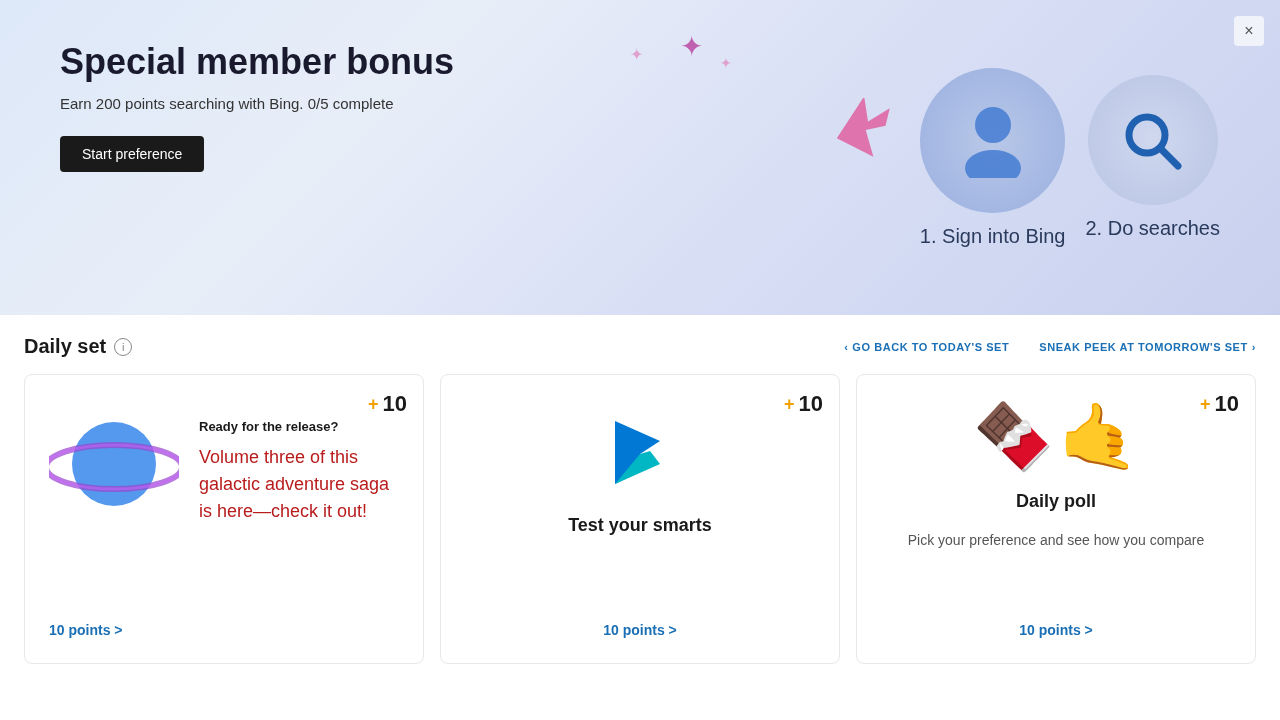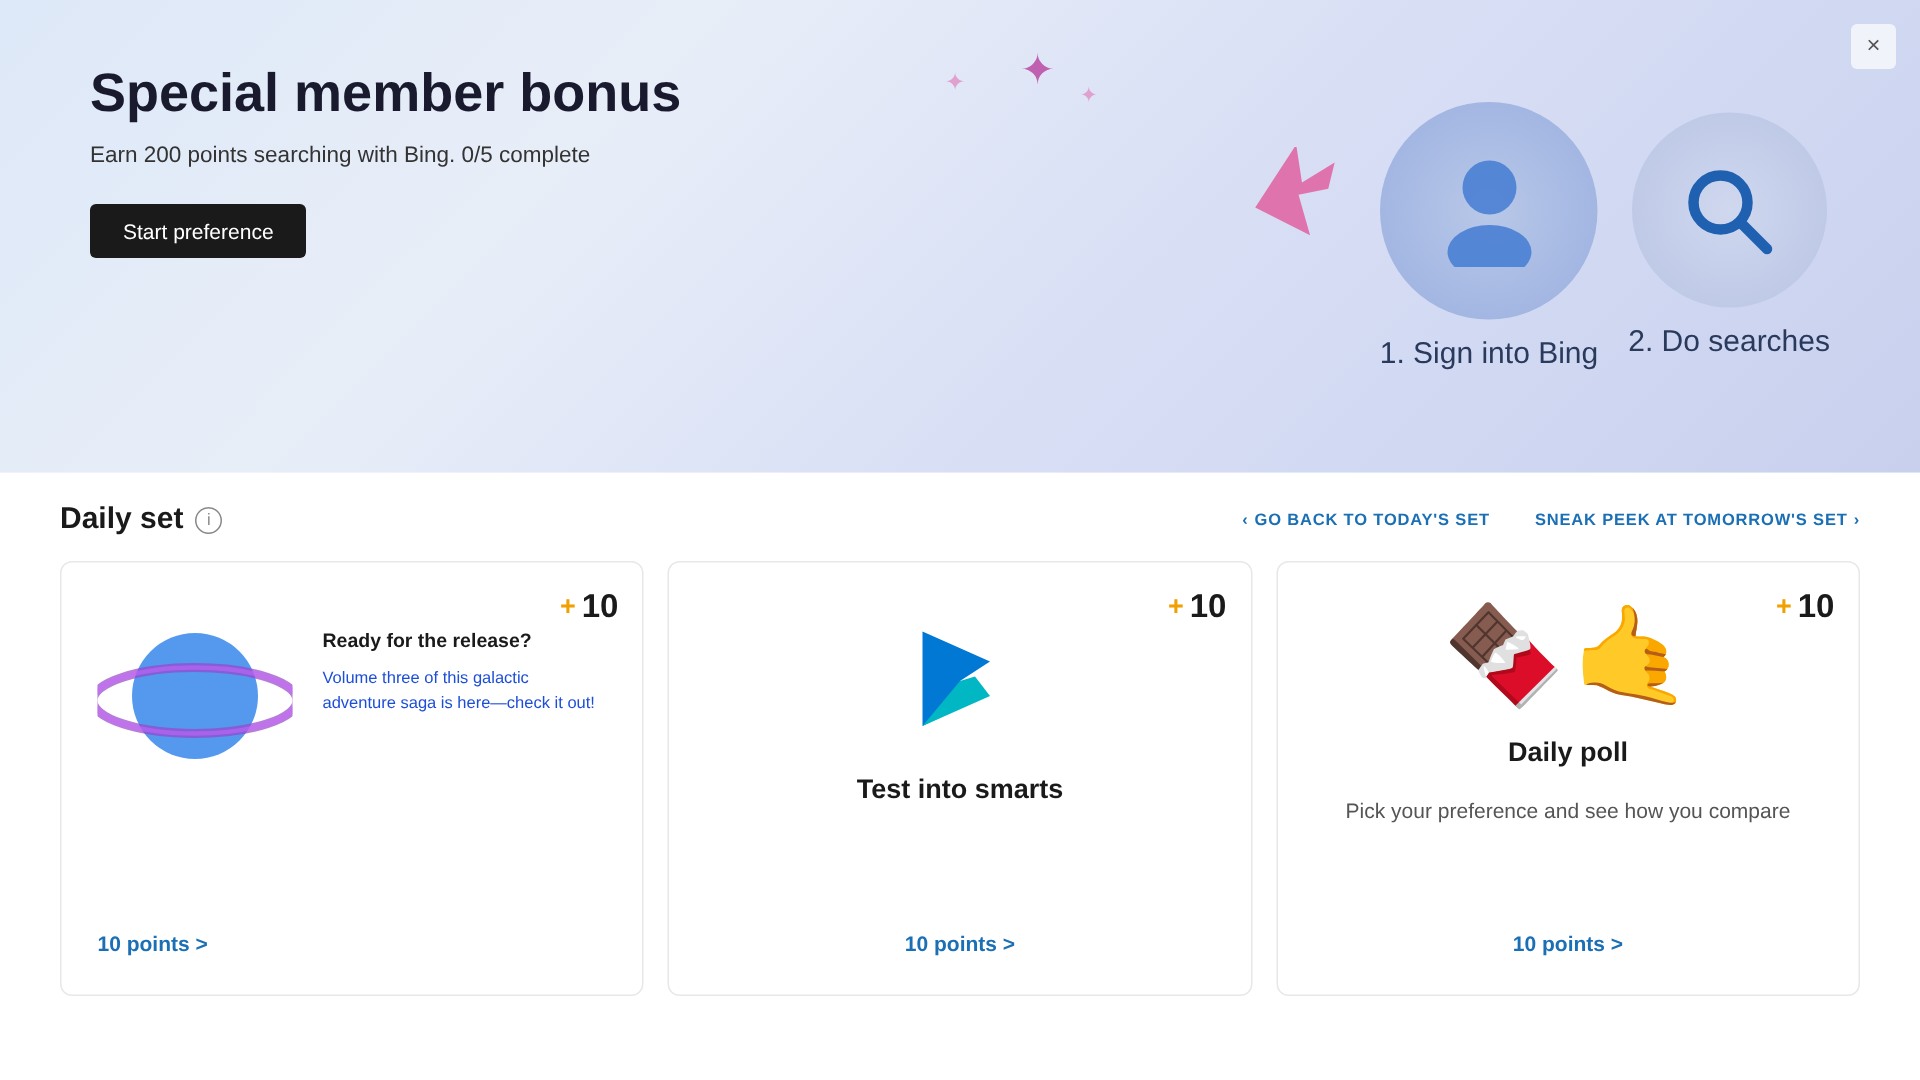--- a/index.html
+++ b/index.html
@@ -138,21 +138,21 @@
       color: #2a8a2a;
       font-size: 18px;
       font-weight: 700;
       padding: 4px 10px;
       border-radius: 20px;
       box-shadow: 0 2px 8px rgba(0,0,0,0.15);
     }
 
     
     .main-content {
-      padding: 20px 40px;
+      padding: 20px 24px;
       background: white;
       min-height: 405px;
     }
 
     .daily-set-header {
       display: flex;
       align-items: center;
       justify-content: space-between;
       margin-bottom: 16px;
     }
@@ -269,22 +269,22 @@
 
     .card-quiz-title {
       font-size: 13px;
       font-weight: 700;
       color: #1a1a1a;
       margin-bottom: 10px;
       margin-top: 20px;
     }
 
     .card-quiz-desc {
-      font-size: 11px;
-      color: #1d4ed8;
+      font-size: 18px;
+      color: #b91c1c;
       line-height: 1.5;
     }
 
     
     .card-center {
       display: flex;
       flex-direction: column;
       align-items: center;
       justify-content: center;
       flex: 1;
@@ -462,21 +462,21 @@
         <span>10</span>
       </div>
       <div class="card-body card-center">
 
         <div style="margin-bottom:12px;">
           <svg width="90" height="100" viewBox="0 0 90 100">
             <path d="M20,10 L20,85 L55,68 L45,55 L65,42 L20,22 Z" fill="#0078d4"></path>
             <path d="M20,85 L65,65 L55,52 L45,55 Z" fill="#00b7c3"></path>
           </svg>
         </div>
-        <h3 class="card-smarts-title">Test into smarts</h3>
+        <h3 class="card-smarts-title">Test your smarts</h3>
         <div class="card-footer">
           <a class="card-footer-link">10 points &gt;</a>
         </div>
       </div>
     </div>
 
     <div class="card">
       <div class="card-points-badge">
         <span class="card-points-plus">+</span>
         <span>10</span>

